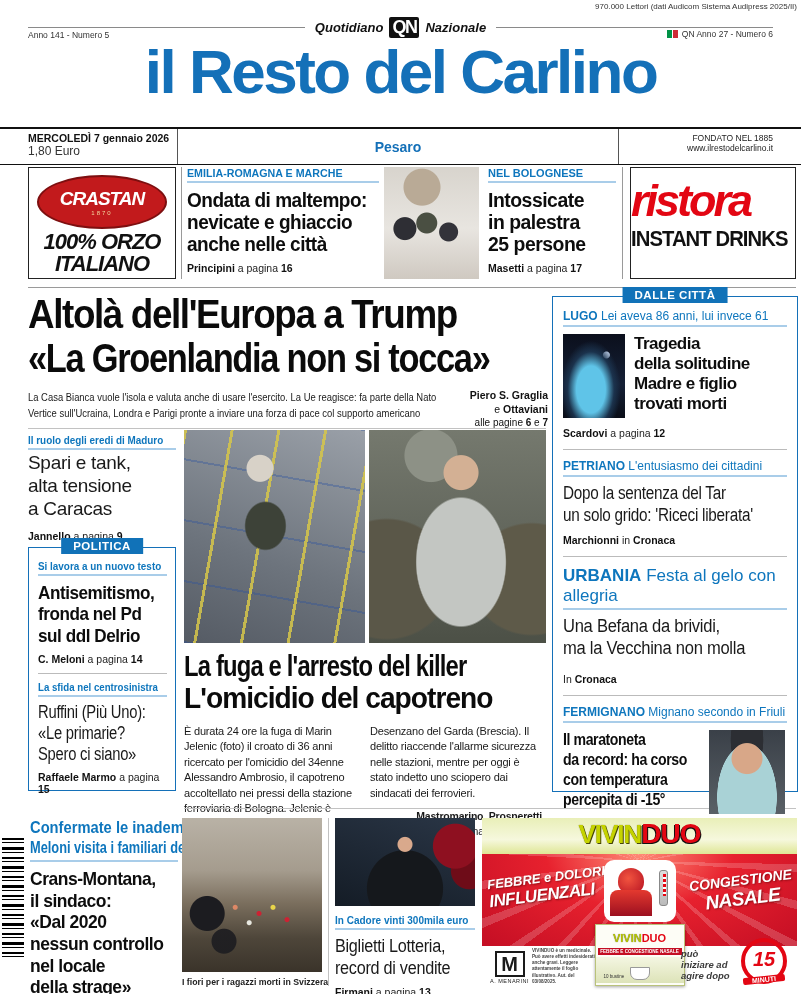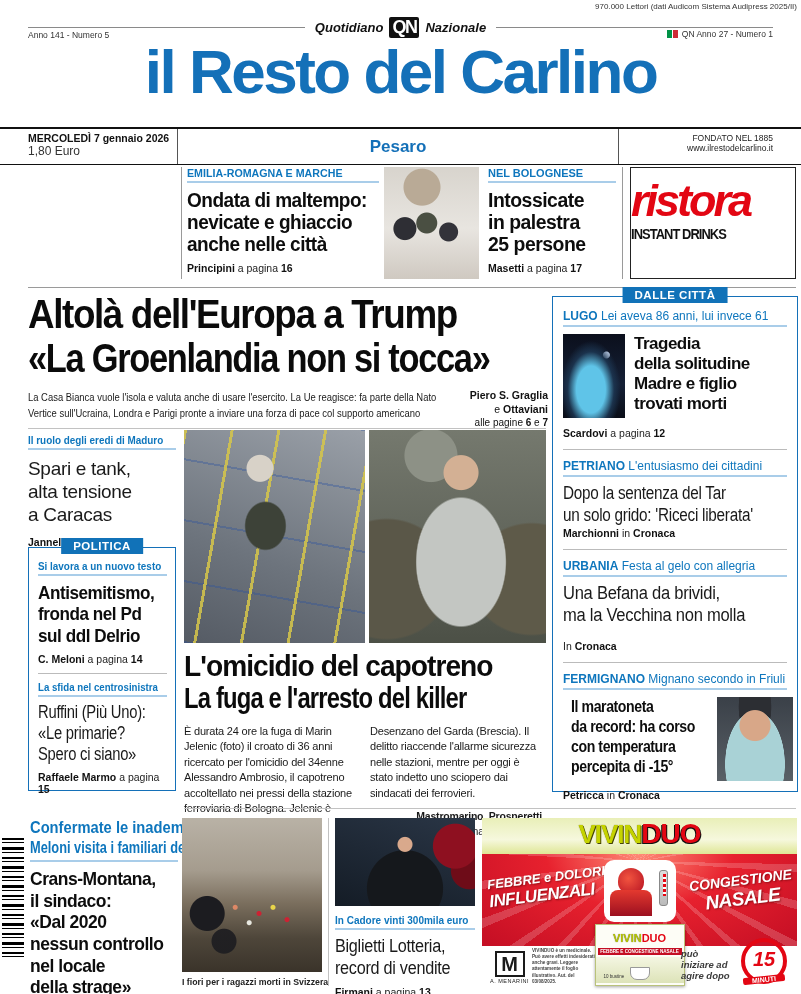--- a/index.html
+++ b/index.html
@@ -39,41 +39,51 @@
     </div>
     <div style="flex:1;height:0;border-top:1.5px solid #8a8a8a;"></div>
   </div>
 
   <div class="abs" style="top:30px;left:28px;font-size:8.5px;color:#333;">Anno 141 - Numero 5</div>
   <div class="abs" style="top:29px;right:28px;font-size:8.5px;color:#333;display:flex;align-items:center;gap:4px;">
     <span style="display:inline-flex;gap:1px;">
       <span style="width:5px;height:8px;background:#009246;display:inline-block;"></span>
       <span style="width:5px;height:8px;background:#ce2b37;display:inline-block;"></span>
     </span>
-    <span>QN Anno 27 - Numero 1</span>
+    <span>QN Anno 27 - Numero 6</span>
   </div>
 
   <div class="abs" style="top:36px;left:0;width:801px;text-align:center;">
     <span style="font-weight:bold;font-size:62px;letter-spacing:-2.5px;color:#1470b8;">il Resto del Carlino</span>
   </div>
 
   <div class="abs" style="top:127px;left:0;width:801px;height:35px;border-top:2.5px solid #111;border-bottom:1px solid #111;display:flex;">
     <div style="width:177px;padding:3px 0 0 28px;box-sizing:border-box;">
       <div style="font-weight:bold;font-size:10.5px;">MERCOLEDÌ 7 gennaio 2026</div>
       <div style="font-size:12px;color:#333;">1,80 Euro</div>
     </div>
     <div style="width:440px;border-left:1px solid #555;border-right:1px solid #555;display:flex;align-items:center;justify-content:center;">
-      <span style="font-weight:bold;font-size:17px;color:#1470b8;">Pesaro</span>
+      <span style="font-weight:bold;font-size:14px;color:#1470b8;">Pesaro</span>
     </div>
     <div style="flex:1;padding:4px 28px 0 0;text-align:right;">
       <div style="font-size:8.5px;color:#222;">FONDATO NEL 1885</div>
       <div style="font-size:8.5px;color:#222;">www.ilrestodelcarlino.it</div>
     </div>
   </div>
 
+  <div class="abs" style="top:167px;left:28px;width:148px;height:112px;border:1px solid #222;box-sizing:border-box;text-align:center;">
+    <div style="margin:7px auto 2px;width:126px;height:50px;background:#c21a1c;border-radius:50%;border:2px solid #7d0f10;display:flex;flex-direction:column;align-items:center;justify-content:center;">
+      <span style="color:#fff;font-weight:bold;font-style:italic;font-size:19px;letter-spacing:-1px;">CRASTAN</span>
+      <span style="color:#f3d9a0;font-size:6px;letter-spacing:2px;">1870</span>
+    </div>
+    <div style="font-style:italic;font-weight:bold;font-size:22px;letter-spacing:-1px;line-height:1.02;">
+      <div>100% ORZO</div>
+      <div>ITALIANO</div>
+    </div>
+  </div>
 
   <div class="hr" style="left:181px;top:167px;width:1px;height:112px;"></div>
 
   <div class="abs" style="top:167px;left:187px;width:192px;">
     <div class="kickline" style="font-size:11px;display:block;"><span class="cx" style="--sx:.97;">EMILIA-ROMAGNA E MARCHE</span></div>
     <div class="hl-bold pre" style="font-size:20px;line-height:1.1;margin-top:6px;"><span class="cx" style="--sx:.95;">Ondata di maltempo:
 nevicate e ghiaccio
 anche nelle città</span></div>
     <div class="byline" style="margin-top:7px;">
       <b>Principini</b> <span>a pagina</span> <b>16</b>
@@ -94,21 +104,21 @@
 25 persone</span></div>
     <div class="byline" style="margin-top:7px;">
       <b>Masetti</b> <span>a pagina</span> <b>17</b>
     </div>
   </div>
 
   <div class="hr" style="left:622px;top:167px;width:1px;height:112px;"></div>
 
   <div class="abs" style="top:167px;left:630px;width:166px;height:112px;border:1px solid #222;box-sizing:border-box;text-align:left;">
     <div style="font-weight:bold;font-style:italic;font-size:45px;color:#e30613;letter-spacing:-3px;line-height:1.1;margin-top:8px;">ristora</div>
-    <div style="font-weight:bold;font-size:14px;letter-spacing:-1px;color:#111;"><span class="cx" style="--sx:.92;">INSTANT DRINKS</span></div>
+    <div style="font-weight:bold;font-size:22px;letter-spacing:-1px;color:#111;"><span class="cx" style="--sx:.92;">INSTANT DRINKS</span></div>
   </div>
 
   <div class="hr" style="left:28px;top:287px;width:768px;height:1px;"></div>
 
   <div class="abs" style="top:292px;left:28px;width:520px;">
     <div style="font-weight:bold;font-size:40px;letter-spacing:-1.5px;line-height:1.1;color:#0b0b0b;">
       <div><span class="cx" style="--sx:.92;">Altolà dell'Europa a Trump</span></div>
       <div><span class="cx" style="--sx:.86;">«La Groenlandia non si tocca»</span></div>
     </div>
     <div style="display:flex;margin-top:9px;">
@@ -120,21 +130,21 @@
         <b>Piero S. Graglia</b><br>
         <span>e</span> <b>Ottaviani</b><br>
         <span style="font-size:10px;"><span>alle pagine</span> <b>6</b> <span>e</span> <b>7</b></span>
       </div>
     </div>
   </div>
   <div class="hr-light" style="left:28px;top:428px;width:518px;height:1px;"></div>
 
   <div class="abs" style="top:434px;left:28px;width:148px;">
     <div class="kickline" style="font-size:11.5px;display:block;"><span class="cx" style="--sx:.86;">Il ruolo degli eredi di Maduro</span></div>
-    <div class="hl-light pre" style="font-size:19px;line-height:1.22;margin-top:7px;">Spari e tank,
+    <div class="hl-light pre" style="font-size:19px;line-height:1.22;margin-top:1px;">Spari e tank,
 alta tensione
 a Caracas</div>
     <div class="byline" style="margin-top:9px;">
       <b>Jannello</b> <span>a pagina</span> <b>9</b>
     </div>
   </div>
 
   <div class="bluebox" style="top:547px;left:28px;width:148px;height:244px;box-sizing:border-box;">
     <div class="badge">POLITICA</div>
     <div style="padding:12px 8px 0 9px;">
@@ -165,22 +175,22 @@
   <div class="photo" style="top:430px;left:369px;width:177px;height:213px;background:
       radial-gradient(circle at 52% 20%, #d3b094 0 17px, rgba(211,176,148,0) 18px),
       radial-gradient(ellipse at 52% 62%, #c3c6c2 0 34%, rgba(195,198,194,0) 35%),
       radial-gradient(ellipse at 10% 70%, #5a5748 0 28%, rgba(90,87,72,0) 29%),
       radial-gradient(ellipse at 92% 70%, #5e5a49 0 26%, rgba(94,90,73,0) 27%),
       radial-gradient(circle at 35% 12%, #8d9186 0 26px, rgba(141,145,134,0) 27px),
       linear-gradient(180deg,#75796e 0%,#60645a 55%,#4c5046 100%);"></div>
 
   <div class="abs" style="top:650px;left:184px;width:364px;">
     <div style="font-weight:bold;font-size:29px;letter-spacing:-1px;line-height:1.12;color:#0b0b0b;">
+      <div><span class="cx" style="--sx:.82;">La fuga e l'arresto del killer</span></div>
       <div><span class="cx" style="--sx:.97;">L'omicidio del capotreno</span></div>
-      <div><span class="cx" style="--sx:.82;">La fuga e l'arresto del killer</span></div>
     </div>
     <div style="display:flex;gap:14px;margin-top:9px;">
       <div style="width:172px;font-size:11px;line-height:1.4;letter-spacing:-.2px;color:#1a1a1a;">È durata 24 ore la fuga di Marin Jelenic (foto) il croato di 36 anni ricercato per l'omicidio del 34enne Alessandro Ambrosio, il capotreno accoltellato nei pressi della stazione ferroviaria di Bologna. Jelenic è stato fermato a</div>
       <div style="width:172px;font-size:11px;line-height:1.4;letter-spacing:-.2px;color:#1a1a1a;">
         <span>Desenzano del Garda (Brescia). Il delitto riaccende l'allarme sicurezza nelle stazioni, mentre per oggi è stato indetto uno sciopero dai sindacati dei ferrovieri.</span>
         <div style="text-align:right;font-size:10.5px;margin-top:8px;">
           <b>Mastromarino, Prosperetti</b><br>
           <b>e F. Moroni</b> <span>da pagina</span> <b>2</b> <span>a pagina</span> <b>5</b>
         </div>
       </div>
@@ -214,47 +224,47 @@
 
       <div style="border-top:1px solid #bbb;margin:10px 0 9px;"></div>
 
       <div>
         <div class="kickline" style="font-size:12px;display:block;font-weight:normal;">
           <span class="kickloc">PETRIANO</span>
           <span class="kicktxt">L'entusiasmo dei cittadini</span>
         </div>
         <div class="hl-light pre" style="font-size:18px;line-height:1.22;margin-top:6px;"><span class="cx" style="--sx:.85;">Dopo la sentenza del Tar
 un solo grido: 'Riceci liberata'</span></div>
-        <div class="byline" style="">
+        <div class="byline" style="margin-top:7px;">
           <b>Marchionni</b> <span>in</span> <b>Cronaca</b>
         </div>
       </div>
 
       <div style="border-top:1px solid #bbb;margin:10px 0 9px;"></div>
 
       <div>
-        <div class="kickline" style="font-size:12px;display:block;font-weight:normal;">
+        <div class="kickline" style="font-size:17px;display:block;font-weight:normal;">
           <span class="kickloc">URBANIA</span>
           <span class="kicktxt">Festa al gelo con allegria</span>
         </div>
         <div class="hl-light pre" style="font-size:18px;line-height:1.22;margin-top:6px;"><span class="cx" style="--sx:.92;">Una Befana da brividi,
 ma la Vecchina non molla</span></div>
         <div class="byline" style="margin-top:13px;">
           <span>In</span> <b>Cronaca</b>
         </div>
       </div>
 
       <div style="border-top:1px solid #bbb;margin:10px 0 9px;"></div>
 
       <div>
         <div class="kickline" style="font-size:12px;display:block;font-weight:normal;">
           <span class="kickloc">FERMIGNANO</span>
           <span class="kicktxt">Mignano secondo in Friuli</span>
         </div>
-        <div style="display:flex;gap:8px;margin-top:7px;margin-left:8px;">
+        <div style="display:flex;gap:8px;margin-top:7px;">
           <div class="hl-bold pre" style="font-size:17px;line-height:1.18;width:138px;"><span class="cx" style="--sx:.83;">Il maratoneta
 da record: ha corso
 con temperatura
 percepita di -15°</span></div>
           <div class="photo" style="position:relative;width:76px;height:84px;flex:0 0 76px;background:
               radial-gradient(circle at 50% 34%, #d8a788 0 15px, rgba(216,167,136,0) 16px),
               radial-gradient(ellipse at 50% 80%, #a9d2d6 0 55%, rgba(169,210,214,0) 56%),
               radial-gradient(ellipse at 50% 12%, #2c2e33 0 30%, rgba(44,46,51,0) 31%),
               linear-gradient(180deg,#3a4048 0%,#596066 100%);"></div>
         </div>

